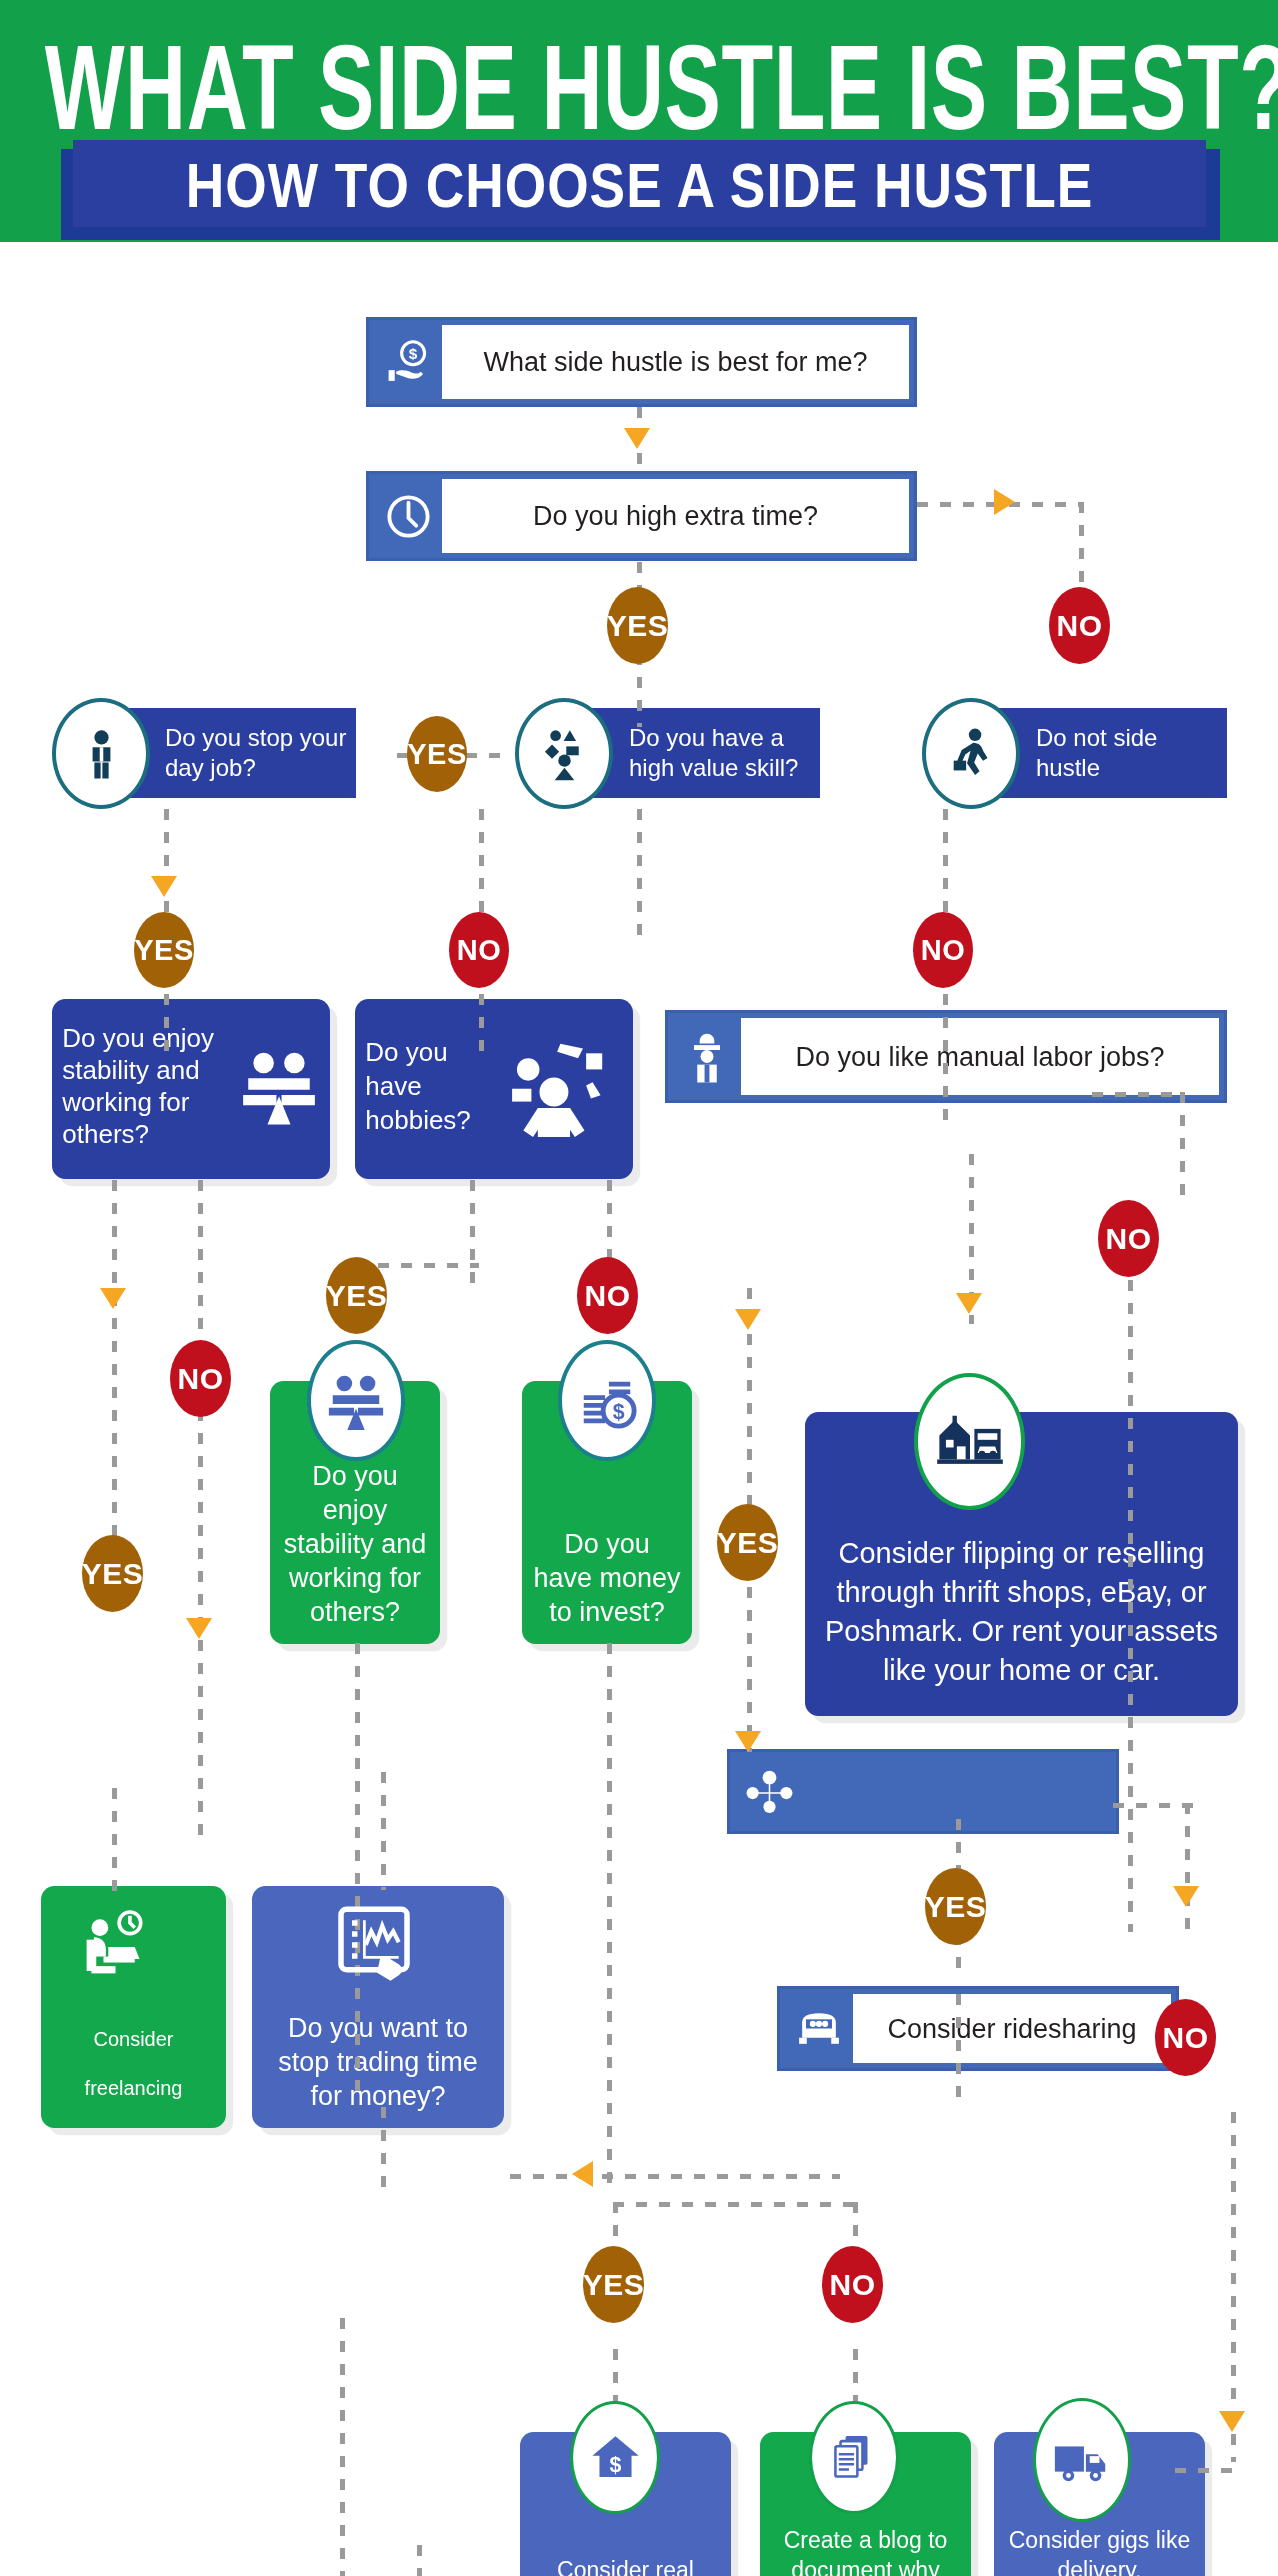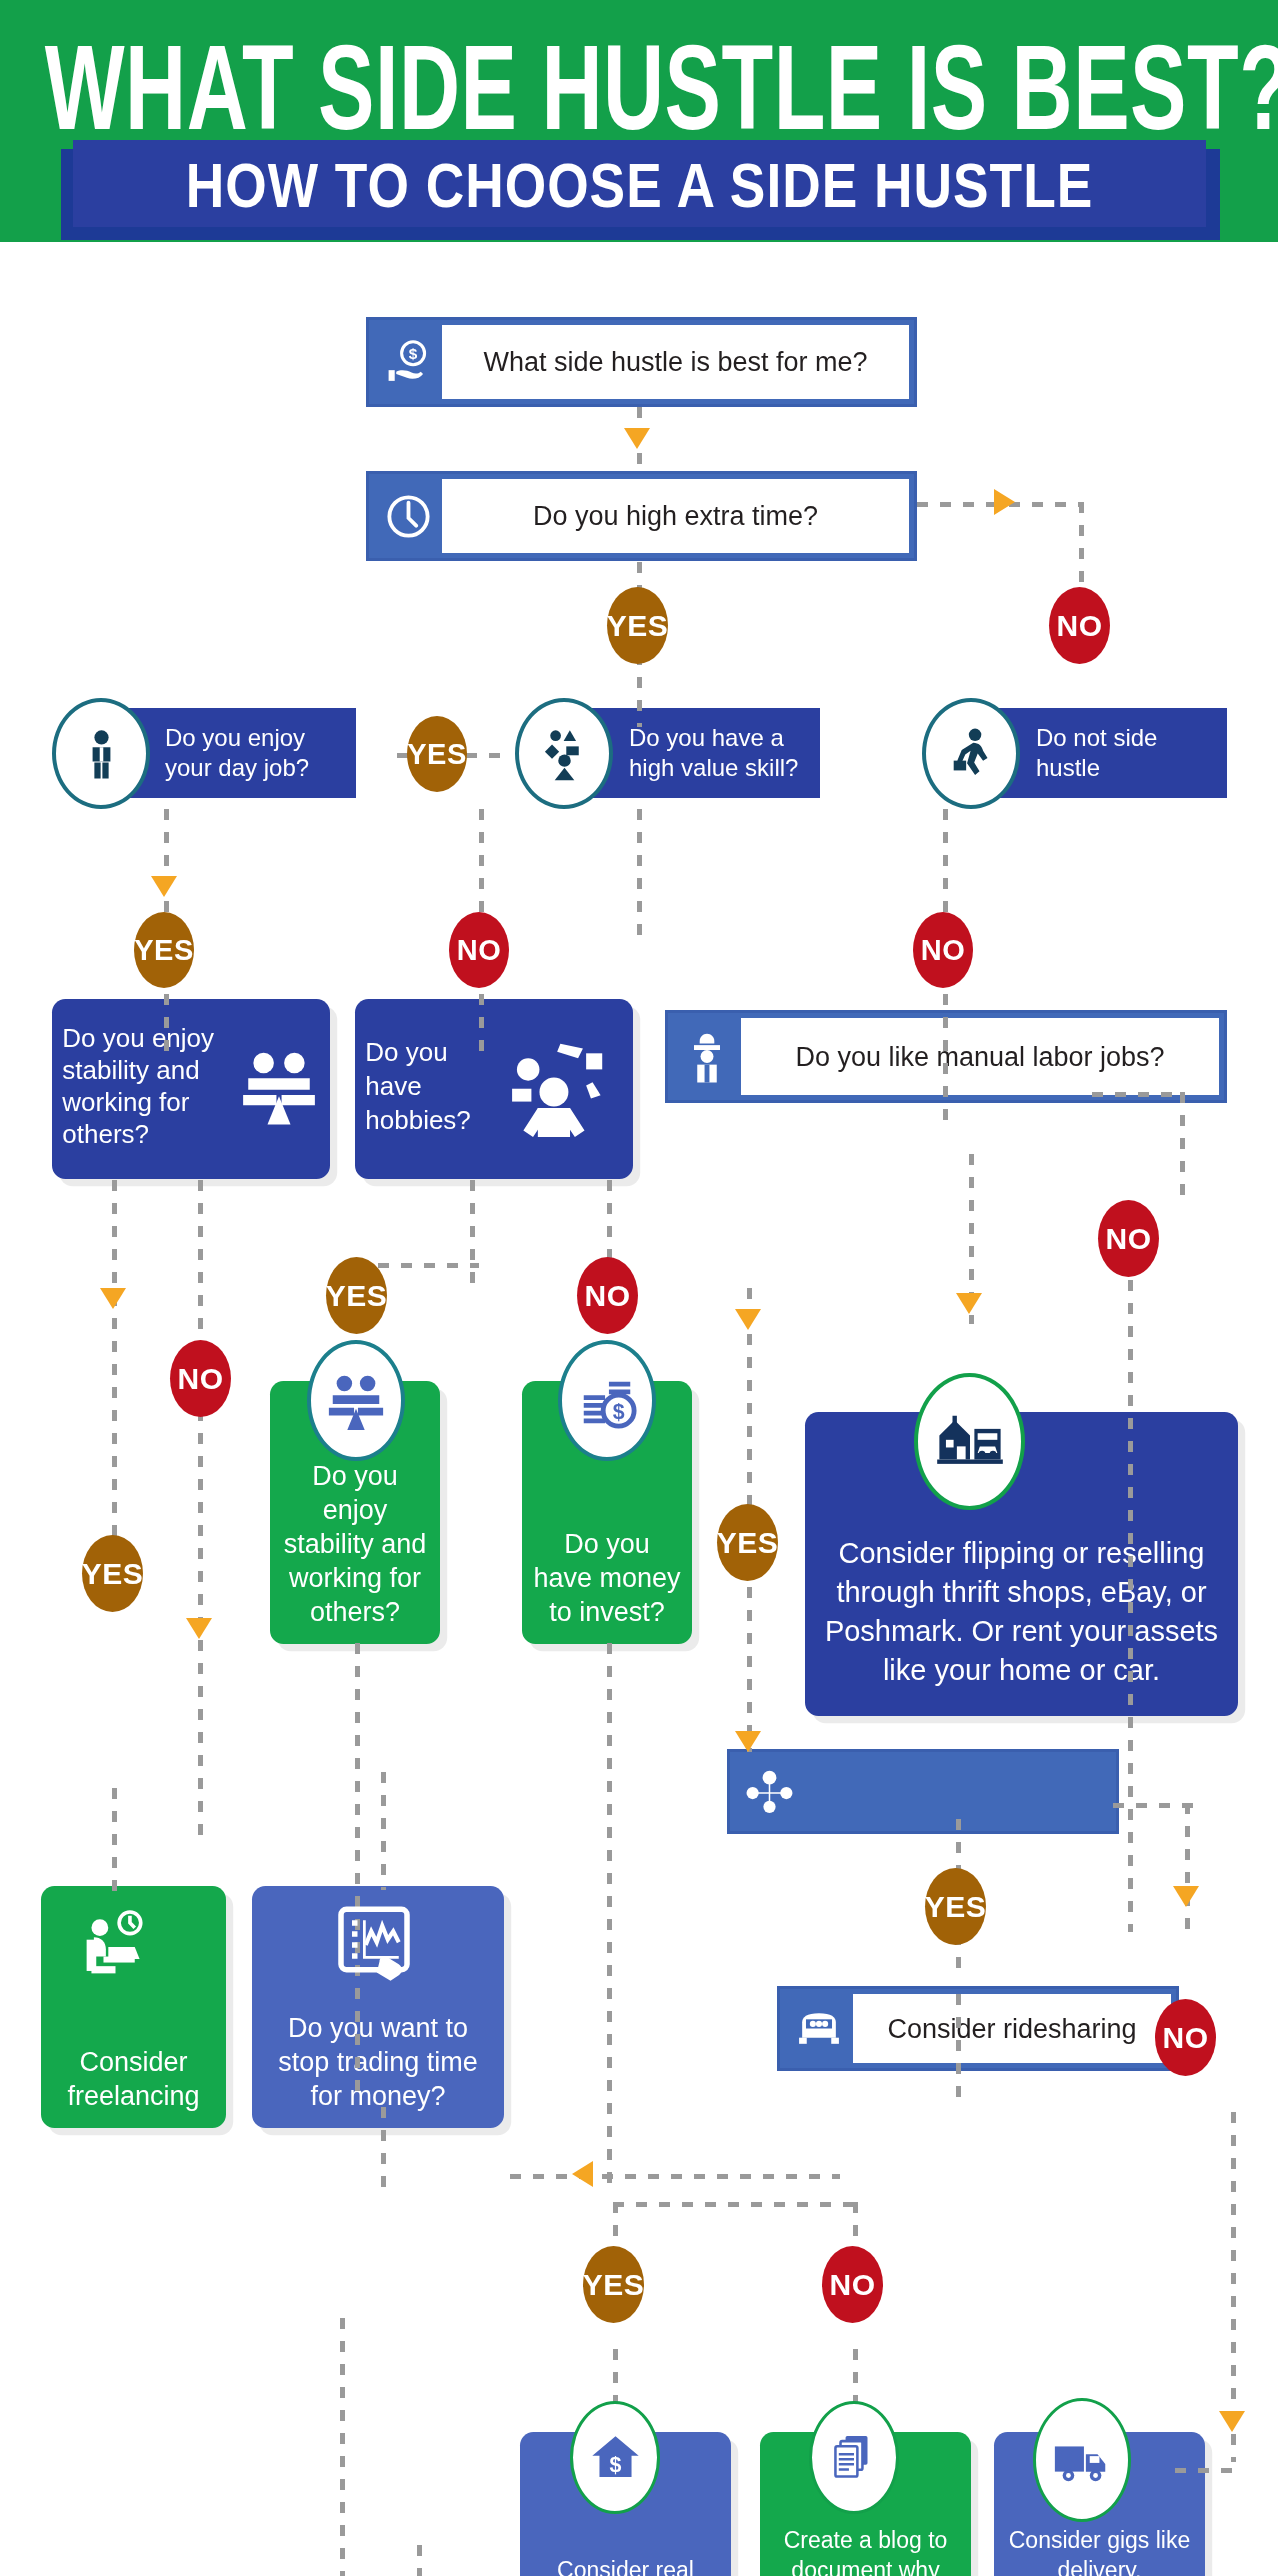--- a/index.html
+++ b/index.html
@@ -275,21 +275,21 @@
 
 <div class="ovalicon" style="left:52px; top:698px; width:98px; height:111px;">
   <svg viewBox="0 0 64 64" width="57" height="57" fill="#123d56">
     <circle cx="32" cy="14" r="8"></circle>
     <path d="M22 25h20v16H22z"></path>
     <path d="M24 42h7v18h-7zM33 42h7v18h-7z"></path>
     <path d="M30 25h4v16h-4z" fill="#ffffff"></path>
   </svg>
 </div>
 <div class="node solidbar" style="left:98px; top:708px; width:258px; height:90px;">
-  <span>Do you enjoy your day job?</span>
+  <span>Do you stop your day job?</span>
 </div>
 
 <div class="pill yes" style="left:407px; top:716px; width:60px; height:76px; font-size:29px;">YES</div>
 
 <div class="ovalicon" style="left:515px; top:698px; width:98px; height:111px;">
   <svg viewBox="0 0 64 64" width="57" height="57" fill="#123d56">
     <circle cx="22" cy="12" r="6"></circle>
     <path d="M38 6l7 12H31z"></path>
     <path d="M18 22l8 8-8 8-8-8z"></path>
     <path d="M34 24h14v10H34z"></path>
@@ -432,21 +432,21 @@
         <circle cx="32" cy="26" r="4"></circle>
         <circle cx="40" cy="26" r="4"></circle>
       <rect x="6" y="44" width="10" height="8"></rect>
         <rect x="48" y="44" width="10" height="8"></rect>
     </svg>
   </div>
   <div class="textcell">Consider ridesharing</div>
 </div>
 
 <div class="node card green" style="left:41px; top:1886px; width:185px; height:242px;">
-  <div class="ctext" style="font-size:27px; line-height:34px;">Consider freelancing</div>
+  <div class="ctext" style="font-size:20px; line-height:49px;">Consider freelancing</div>
 </div>
 <svg viewBox="0 0 64 64" width="77" height="77" fill="#ffffff" style="position:absolute; left:77px; top:1906px; z-index:4;">
   <circle cx="19" cy="18" r="7"></circle>
   <circle cx="44" cy="14" r="9" fill="none" stroke="#ffffff" stroke-width="3"></circle>
   <path d="M44 8v6l4 4" stroke="#ffffff" stroke-width="3" fill="none"></path>
   <path d="M14 26c6 0 10 4 10 10v6h-10z"></path>
   <path d="M26 34h22l4 10H26z"></path>
   <path d="M22 42h26v5H22z"></path>
   <path d="M8 28h8v26H8z"></path>
   <path d="M12 50h20v6H12z"></path>

